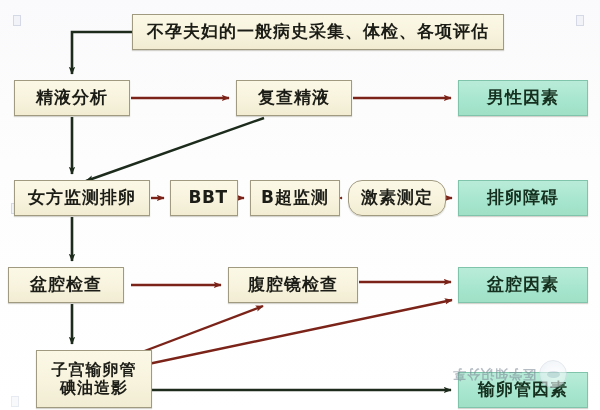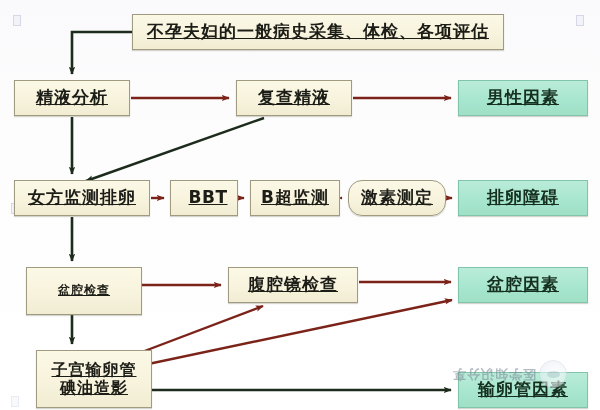--- a/index.html
+++ b/index.html
@@ -30,21 +30,20 @@
     align-items: center;
     justify-content: center;
     text-align: center;
     border: 1px solid #9a9a88;
     font-weight: bold;
     color: #1d1d17;
     letter-spacing: 1px;
     line-height: 1.12;
     z-index: 3;
     box-shadow: 0 1px 1px rgba(120,115,95,0.30);
-    text-decoration: underline;
   }
   .node.cream {
     background: linear-gradient(180deg, #fbf8e6 0%, #f7f3dd 55%, #f1ecd2 100%);
     border-color: #a09a80;
   }
   .node.green {
     background: linear-gradient(180deg, #b9ecd9 0%, #a8e6cf 55%, #9fe0c6 100%);
     border-color: #7fc4ab;
     color: #16301f;
   }
@@ -225,21 +224,21 @@
   </div>
 
   <div class="node cream" style="left:348px; top:180px; width:98px; height:36px; font-size:17px;border-radius:14px;">
     <span class="label">激素测定</span>
   </div>
 
   <div class="node green" style="left:458px; top:180px; width:130px; height:36px; font-size:17px;">
     <span class="label">排卵障碍</span>
   </div>
 
-  <div class="node cream" style="left:26px; top:267px; width:116px; height:48px; font-size:12px;">
+  <div class="node cream" style="left:8px; top:267px; width:116px; height:36px; font-size:17px;">
     <span class="label">盆腔检查</span>
   </div>
 
   <div class="node cream" style="left:228px; top:267px; width:130px; height:36px; font-size:17px;">
     <span class="label">腹腔镜检查</span>
   </div>
 
   <div class="node green" style="left:458px; top:267px; width:130px; height:36px; font-size:17px;">
     <span class="label">盆腔因素</span>
   </div>

